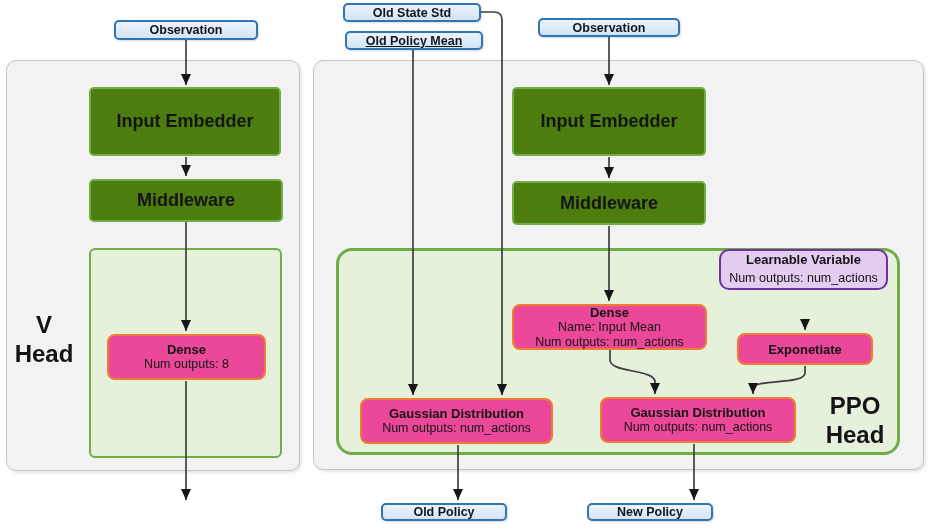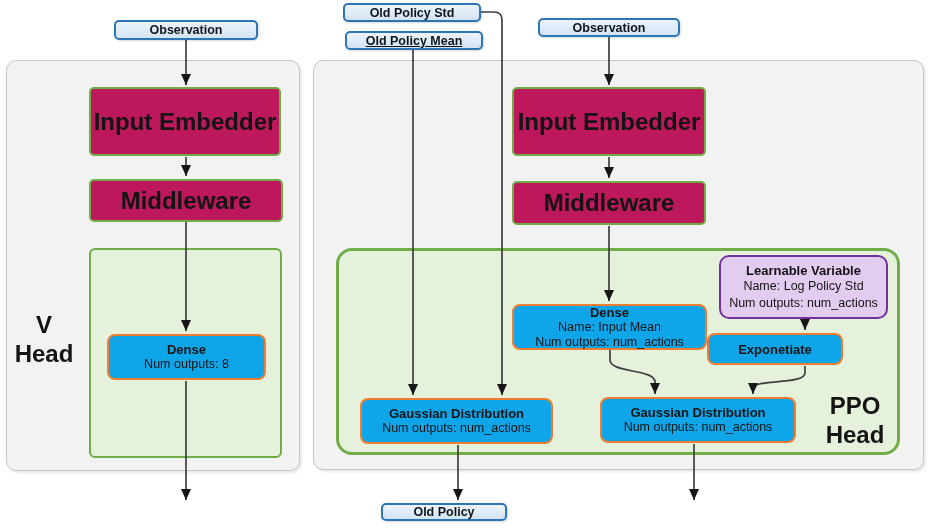--- a/index.html
+++ b/index.html
@@ -23,25 +23,25 @@
     position:absolute;display:flex;flex-direction:column;align-items:center;
     justify-content:center;text-align:center;box-sizing:border-box;z-index:3;
   }
   .pill{
     background:linear-gradient(180deg,#ecf4fc 0%,#d3e3f5 100%);
     border:2.5px solid #2e75b6;border-radius:5px;
     font-size:12.5px;font-weight:bold;color:#10151c;
     box-shadow:1px 1px 2px rgba(0,0,0,0.15);
   }
   .stage{
-    background:#be185d;border:2.5px solid #70ad47;border-radius:5px;
-    font-size:24px;font-weight:bold;color:#141414;
+    background:#4d7c0f;border:2.5px solid #70ad47;border-radius:5px;
+    font-size:18px;font-weight:bold;color:#141414;
   }
   .onode{
-    background:#0ea5e9;border:2.5px solid #ed7d31;border-radius:8px;
+    background:#ec4899;border:2.5px solid #ed7d31;border-radius:8px;
     color:#141414;padding:1px 2px;
   }
   .pnode{
     background:#e2cdf1;border:2.5px solid #7030a0;border-radius:10px;
     color:#141414;padding:1px 2px;
   }
   .nt{font-size:13px;font-weight:bold;line-height:15px;}
   .nd{font-size:12.5px;font-weight:normal;line-height:14.5px;}
   .pnode .nd{line-height:17px;}
   .headlabel{
@@ -77,54 +77,54 @@
       <path d="M805,320 V330" marker-end="url(#ah)"></path>
       <path d="M805,366 V373 C805,385 753,379 753,388 V394" marker-end="url(#ah)"></path>
       <path d="M458,445 V500" marker-end="url(#ah)"></path>
       <path d="M694,444 V500" marker-end="url(#ah)"></path>
       <path d="M413,50 V395" marker-end="url(#ah)"></path>
       <path d="M481,12 H494 Q502,12 502,20 V395" marker-end="url(#ah)"></path>
     </g>
   </svg>
 
   <div class="node pill" style="left:114px;top:20px;width:144px;height:20px;">Observation</div>
-  <div class="node pill" style="left:343px;top:3px;width:138px;height:19px;">Old Policy Std</div>
+  <div class="node pill" style="left:343px;top:3px;width:138px;height:19px;">Old State Std</div>
   <div class="node pill" style="left:345px;top:31px;width:138px;height:19px;text-decoration:underline;">Old Policy Mean</div>
   <div class="node pill" style="left:538px;top:18px;width:142px;height:19px;">Observation</div>
   <div class="node pill" style="left:381px;top:503px;width:126px;height:18px;text-align:center;">Old Policy</div>
+  <div class="node pill" style="left:587px;top:503px;width:126px;height:18px;">New Policy</div>
 
   <div class="node stage" style="left:89px;top:87px;width:192px;height:69px;">Input Embedder</div>
   <div class="node stage" style="left:89px;top:179px;width:194px;height:43px;">Middleware</div>
   <div class="node stage" style="left:512px;top:87px;width:194px;height:69px;">Input Embedder</div>
   <div class="node stage" style="left:512px;top:181px;width:194px;height:44px;">Middleware</div>
 
   <div class="node onode" style="left:107px;top:334px;width:159px;height:46px;">
     <span class="nt">Dense</span>
     <span class="nd">Num outputs: 8</span>
   </div>
   <div class="node onode" style="left:512px;top:304px;width:195px;height:46px;">
     <span class="nt">Dense</span>
     <span class="nd">Name: Input Mean</span>
     <span class="nd">Num outputs: num_actions</span>
   </div>
-  <div class="node onode" style="left:707px;top:333px;width:136px;height:32px;">
+  <div class="node onode" style="left:737px;top:333px;width:136px;height:32px;">
     <span class="nt">Exponetiate</span>
   </div>
   <div class="node onode" style="left:360px;top:398px;width:193px;height:46px;">
     <span class="nt">Gaussian Distribution</span>
     <span class="nd">Num outputs: num_actions</span>
   </div>
   <div class="node onode" style="left:600px;top:397px;width:196px;height:46px;">
     <span class="nt">Gaussian Distribution</span>
     <span class="nd">Num outputs: num_actions</span>
   </div>
 
-  <div class="node pnode" style="left:719px;top:255px;width:169px;height:64px;">
+  <div class="node pnode" style="left:719px;top:249px;width:169px;height:41px;justify-content:space-between;">
     <span class="nt">Learnable Variable</span>
-    <span class="nd">Name: Log Policy Std</span>
     <span class="nd">Num outputs: num_actions</span>
   </div>
 
   <div class="headlabel" style="left:8px;top:310px;width:72px;">
     <div>V</div>
     <div>Head</div>
   </div>
   <div class="headlabel" style="left:816px;top:391px;width:78px;">
     <div>PPO</div>
     <div>Head</div>

